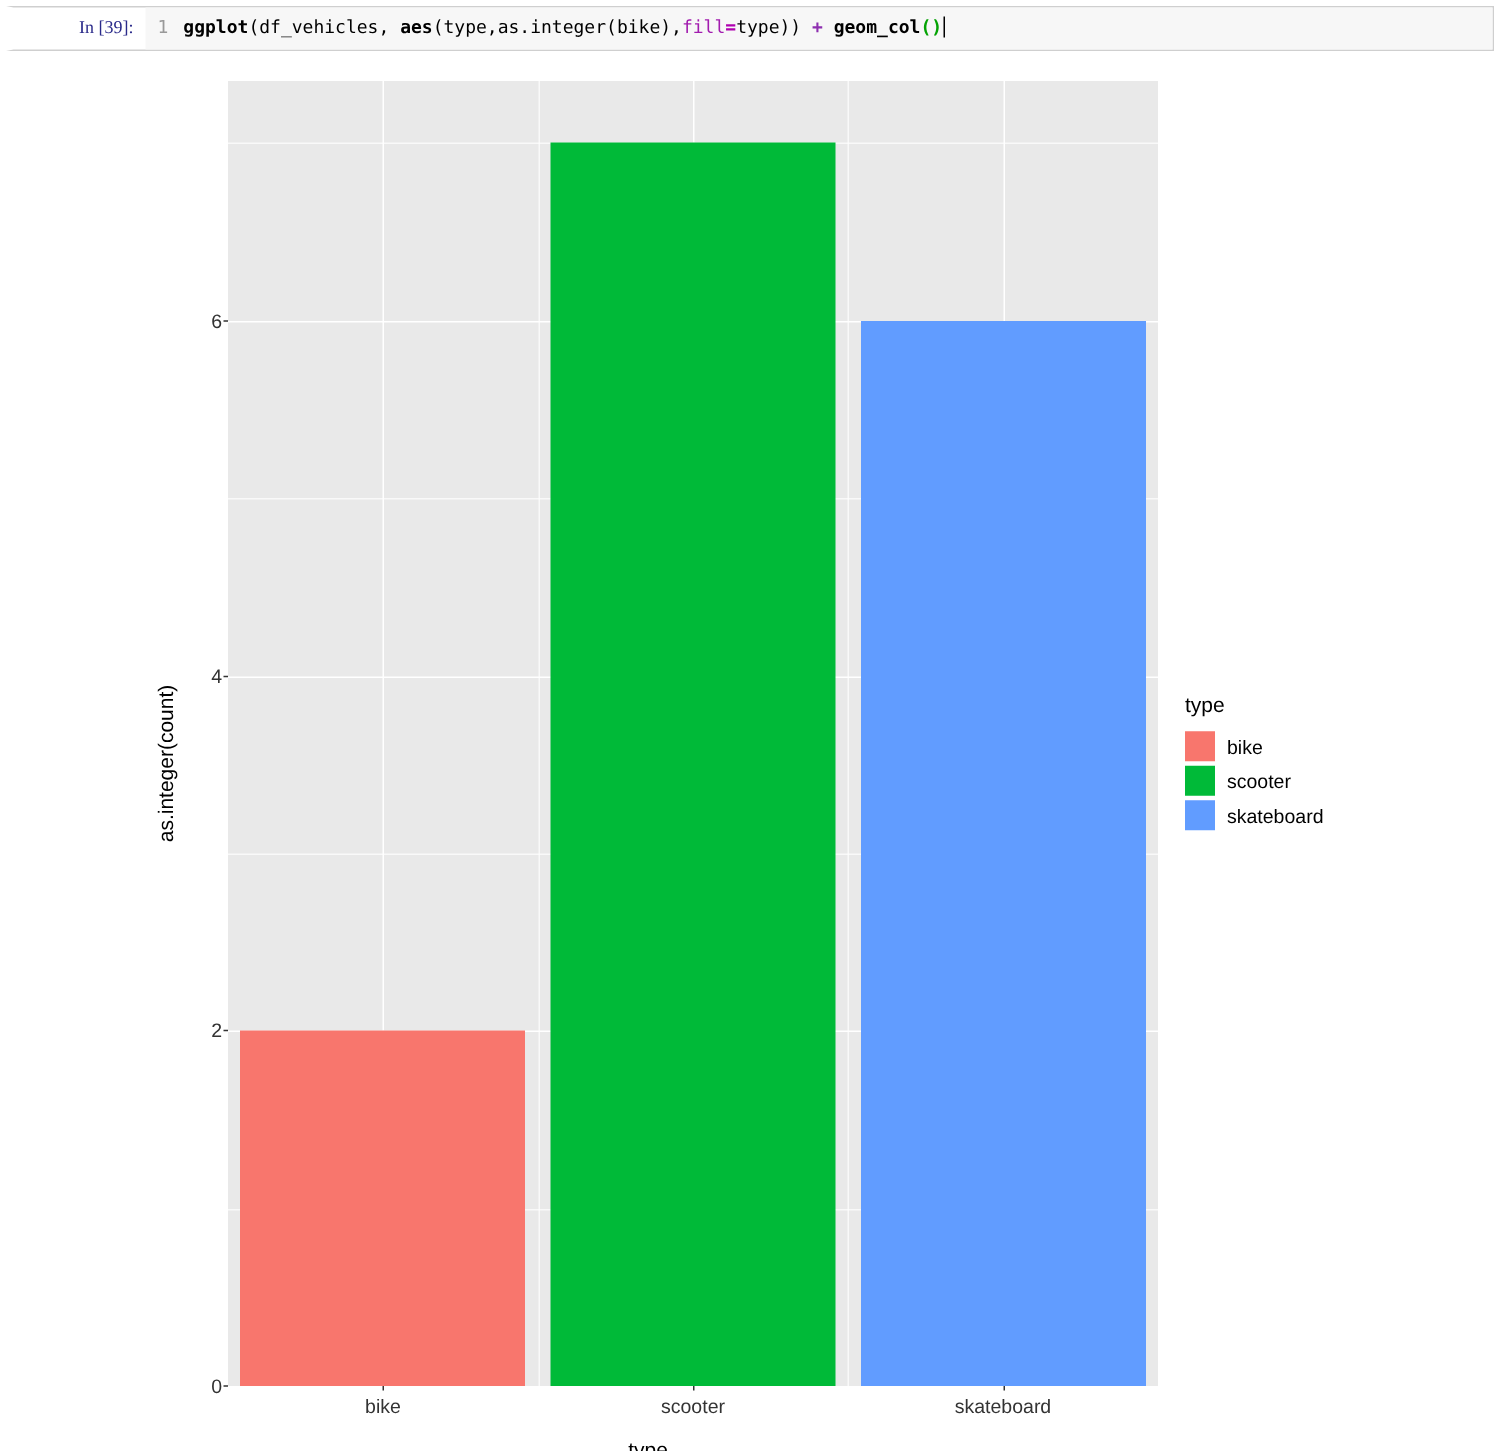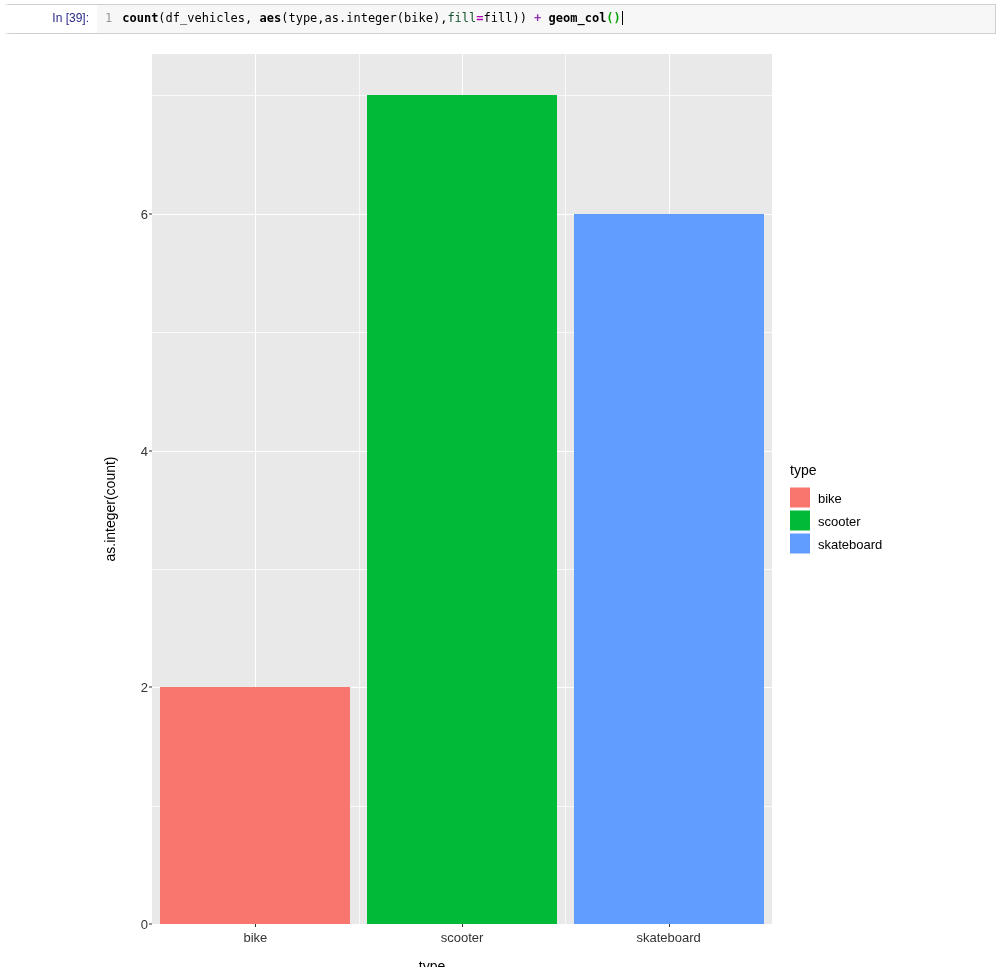--- a/index.html
+++ b/index.html
@@ -1,23 +1,23 @@
 <!DOCTYPE html>
 <html><head>
 <meta charset="utf-8">
 <style>
   body{margin:0;font-family:Helvetica,Arial,sans-serif;background:#fff;color:#000;font-size:13px}
   .nb{padding:4px}
   .cell{display:flex;border:1px solid #cfcfcf;border-left:5px solid transparent}
-  .prompt{width:80px;text-align:right;padding:6px 8px 0 0;font-family:Liberation Sans, sans-serif;font-size:12px;color:#2a2a8a}
+  .prompt{width:80px;text-align:right;padding:6px 8px 0 0;font-family:Liberation Serif, serif;font-size:12px;color:#2a2a8a}
   .input-area{flex:1;background:#f7f7f7;display:flex;align-items:flex-start}
   .lineno{color:#999;font-family:Menlo,Consolas,monospace;font-size:12px;padding:6px 10px 8px 8px}
   .code{font-family:Menlo,Consolas,monospace;font-size:12px;padding:6px 6px 8px 0;white-space:pre}
   .tk-fn{font-weight:bold;color:#000}
-  .tk-arg{color:#14532d}
+  .tk-arg{color:#a21caf}
   .tk-kw{font-weight:bold;color:#b000b0}
   .tk-par{color:#05a305;font-weight:bold}
   .tk-op{font-weight:bold;color:#8e2fb0}
   .cursor{border-right:1px solid #000;margin-left:1px}
   .output{padding-left:88px;margin-top:10px}
   .plot{position:relative;width:860px;height:930px}
   .ylab{position:absolute;left:18px;top:50%;transform:translate(-50%,-50%) rotate(-90deg);font-size:14px}
   .xlab{position:absolute;left:0;right:180px;bottom:0;text-align:center;font-size:14px}
   .panel{position:absolute;left:60px;top:10px;bottom:50px;right:180px;background:#e9e9e9}
   .grid-h,.grid-v{position:absolute;background:#fff}
@@ -37,21 +37,21 @@
   .legend-label{font-size:13px}
 </style>
 </head>
 <body>
 
 <div class="nb">
   <div class="cell">
     <div class="prompt">In [39]:</div>
     <div class="input-area">
       <div class="lineno">1</div>
-      <div class="code" id="code"><span class="tk-fn">count</span><span>(df_vehicles, </span><span class="tk-fn">aes</span><span>(type,as.integer(bike),</span><span class="tk-arg">fill</span><span class="tk-kw">=</span><span>fill)) </span><span class="tk-op">+</span><span> </span><span class="tk-fn">geom_col</span><span class="tk-par">()</span><span class="cursor"></span></div>
+      <div class="code" id="code"><span class="tk-fn">ggplot</span><span>(df_vehicles, </span><span class="tk-fn">aes</span><span>(type,as.integer(bike),</span><span class="tk-arg">fill</span><span class="tk-kw">=</span><span>type)) </span><span class="tk-op">+</span><span> </span><span class="tk-fn">geom_col</span><span class="tk-par">()</span><span class="cursor"></span></div>
     </div>
   </div>
 
   <div class="output">
     <div class="plot" id="plot">
       <div class="ylab">as.integer(count)</div>
       <div class="panel" id="panel">
           <div class="grid-h" style="top: 870px;"></div>
           <div class="grid-h minor" style="top: 751.633px;"></div>
           <div class="grid-h" style="top: 633.265px;"></div>

